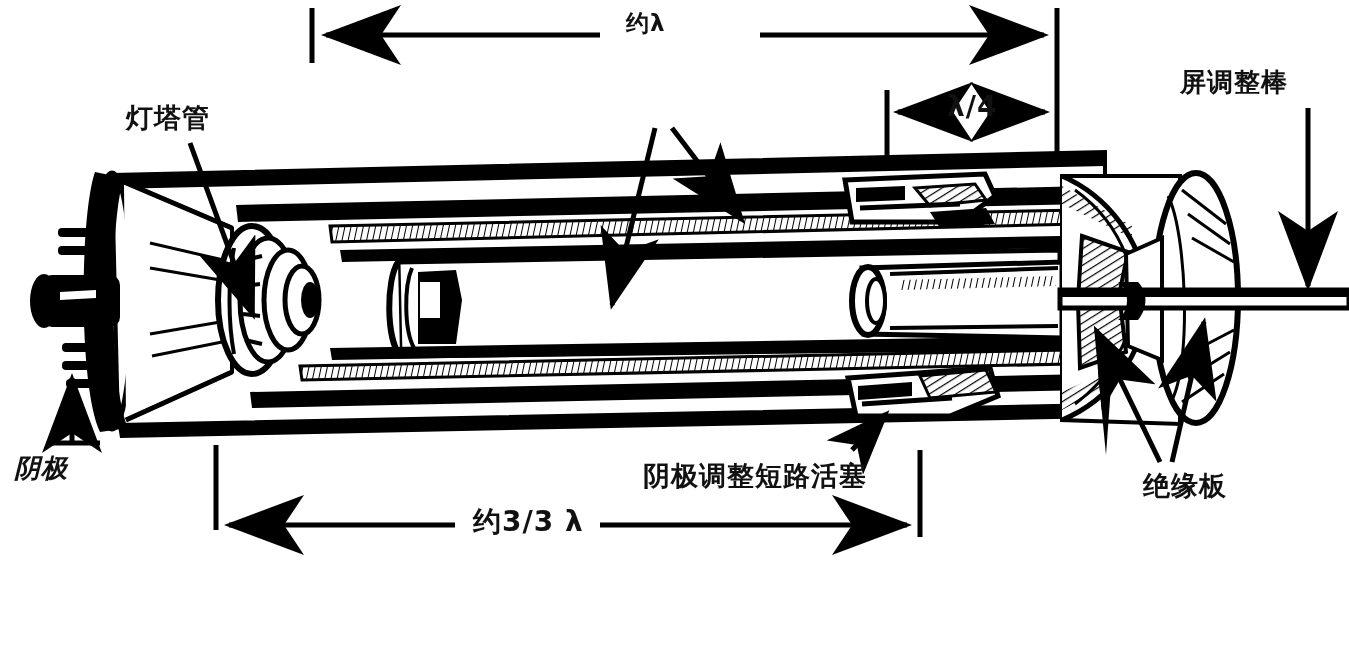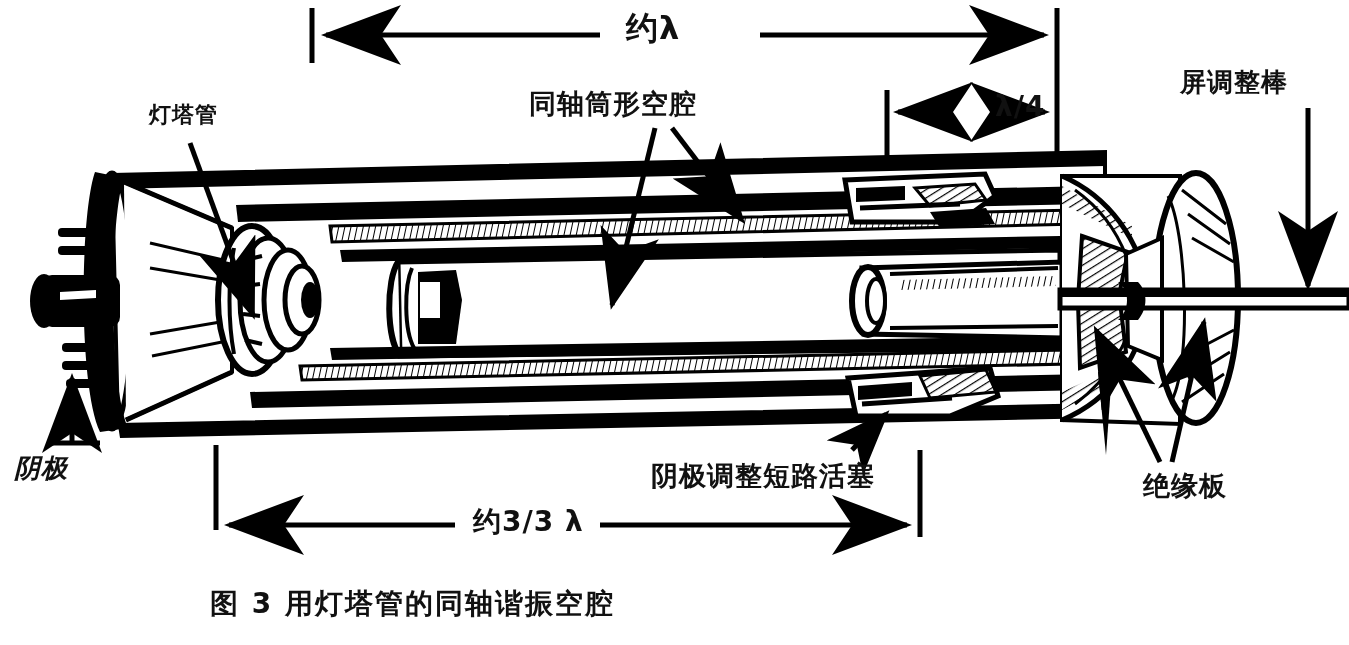--- a/index.html
+++ b/index.html
@@ -15,29 +15,29 @@
     position:absolute;
     font-weight:bold;
     color:#111;
     white-space:nowrap;
     letter-spacing:1px;
     line-height:1;
     -webkit-font-smoothing:none;
   }
   .cjk{font-family:"DejaVu Sans","Liberation Sans",sans-serif;}
 
-  #lbl-tower     {left:149px; top:104px;  font-size:22px;}
+  #lbl-tower     {left:126px; top:104px;  font-size:27px;}
   #lbl-cavity    {left:529px; top:90px;   font-size:27px;}
   #lbl-rod       {left:1180px;top:69px;   font-size:26px;}
   #lbl-cathode   {left:14px;  top:455px;  font-size:26px;font-style:italic;}
-  #lbl-piston    {left:643px; top:462px;  font-size:27px;margin-left:8px;}
+  #lbl-piston    {left:643px; top:462px;  font-size:27px;}
   #lbl-insul     {left:1143px;top:472px;  font-size:27px;text-align:center;}
 
-  #dim-lambda    {left:626px; top:12px;   font-size:32px;}
-  #dim-quarter   {left:947px; top:93px;   font-size:28px;margin-left:48px;}
+  #dim-lambda    {left:626px; top:12px;   font-size:23px;}
+  #dim-quarter   {left:947px; top:93px;   font-size:28px;}
   #dim-three-q   {left:473px; top:508px;  font-size:28px;}
 
   #caption{
     position:absolute;left:210px;top:590px;
     font-size:28px;font-weight:bold;letter-spacing:2px;
   }
 </style>
 </head>
 <body>
 
@@ -216,25 +216,23 @@
       <line x1="48" y1="443" x2="100" y2="443" stroke-width="5"></line>
 
       <line x1="852" y1="450" x2="886" y2="414" stroke-width="5" marker-end="url(#arS)"></line>
 
       <line x1="1160" y1="462" x2="1096" y2="330" stroke-width="5" marker-end="url(#ar)"></line>
       <line x1="1172" y1="462" x2="1204" y2="322" stroke-width="5" marker-end="url(#ar)"></line>
     </g>
   </svg>
 
   <div class="lbl cjk" id="lbl-tower">灯塔管</div>
-  <div class="lbl cjk" id="lbl-cavity">同轴筒形空腔</div>
   <div class="lbl cjk" id="lbl-rod">屏调整棒</div>
   <div class="lbl cjk" id="lbl-cathode">阴极</div>
   <div class="lbl cjk" id="lbl-piston">阴极调整短路活塞</div>
   <div class="lbl cjk" id="lbl-insul">绝缘板</div>
 
   <div class="lbl cjk" id="dim-lambda">约λ</div>
   <div class="lbl cjk" id="dim-quarter">λ/4</div>
   <div class="lbl cjk" id="dim-three-q">约3/3 λ</div>
 
-  <div class="lbl cjk" id="caption">图 3  用灯塔管的同轴谐振空腔</div>
 
 </div>
 
 </body></html>

